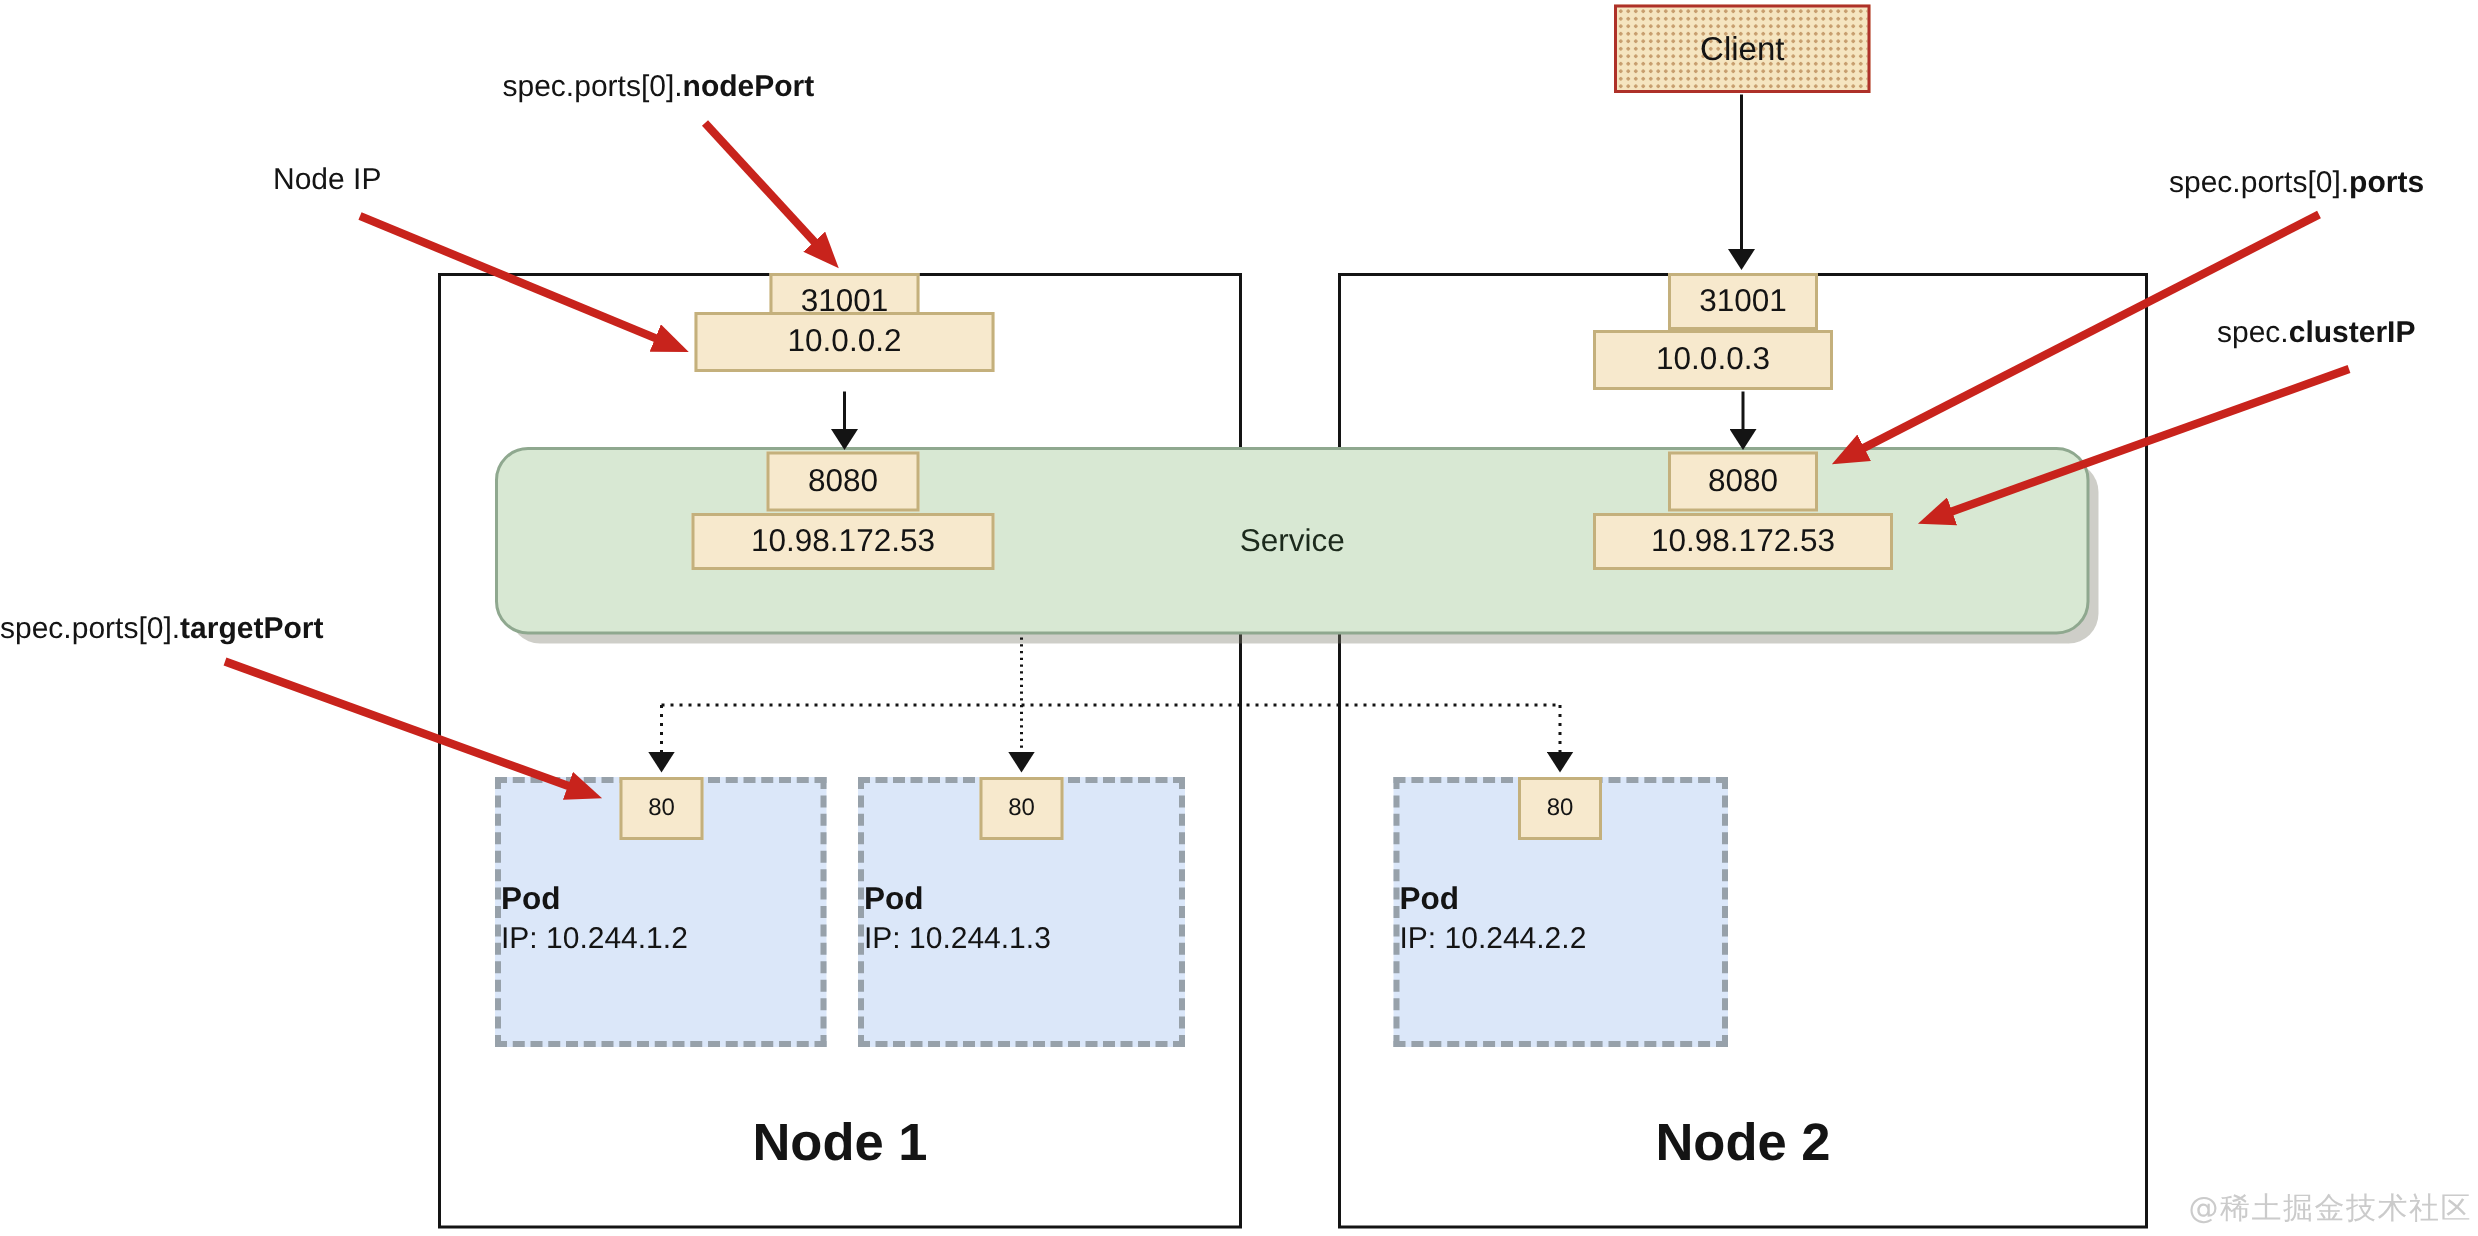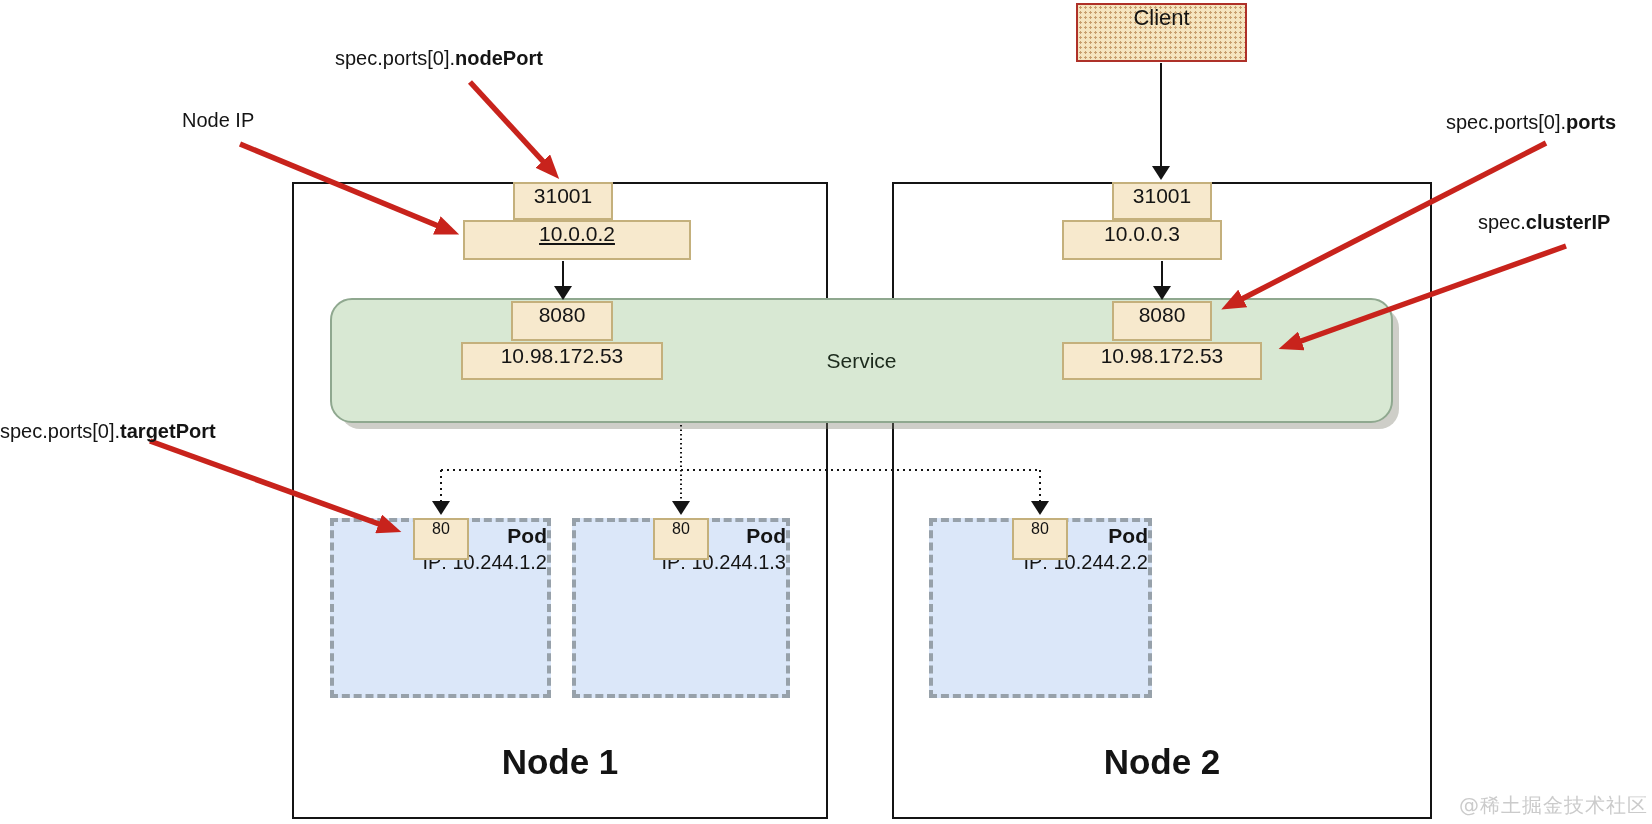--- a/index.html
+++ b/index.html
@@ -11,26 +11,26 @@
   html,body{margin:0;padding:0;background:#fff;}
   body{font-family:"Liberation Sans","DejaVu Sans",sans-serif;color:#141414;}
   #stage{position:relative;width:1652px;height:824px;background:#fff;overflow:hidden;}
 
   .abs{position:absolute;box-sizing:border-box;}
   .node{border:2px solid var(--black);background:#fff;z-index:1;}
   .service-bar{background:var(--green-fill);border:2px solid var(--green-border);
      border-radius:22px;z-index:2;box-shadow:8px 8px 0 -2px rgba(125,125,110,.38);}
   .service-label{z-index:3;font-size:21px;text-align:center;color:#1c2a1c;}
   .tanbox{background:var(--tan-fill);border:2px solid var(--tan-border);z-index:4;
-     display:flex;align-items:flex-start;justify-content:center;font-size:21px;}
+     display:flex;align-items:center;justify-content:center;font-size:21px;}
   .client{background-color:#f5e5c0;
      background-image:radial-gradient(#c79e6e 1px,transparent 1.1px);background-size:5px 5px;
      border:2px solid var(--client-border);z-index:4;font-size:22px;}
   .pod{background:var(--pod-fill);border:4px dashed var(--pod-border);z-index:2;
-     display:flex;flex-direction:column;align-items:flex-end;}
+     display:flex;flex-direction:column;align-items:flex-start;padding-top:64px;}
   .pod-title{font-weight:bold;font-size:21px;line-height:27px;}
   .pod-ip{font-size:20px;line-height:27px;}
   .podport{font-size:16px;z-index:4;}
   .node-label{z-index:3;font-weight:bold;font-size:35px;text-align:center;}
   .note{z-index:7;font-size:20px;text-align:left;white-space:nowrap;}
   .watermark{z-index:7;font-size:20px;text-align:right;color:var(--watermark);
      font-family:"DejaVu Sans","Liberation Sans",sans-serif;letter-spacing:1px;}
   svg.wires{position:absolute;left:0;top:0;z-index:6;pointer-events:none;}
   .blk{stroke:var(--black);stroke-width:2;fill:none;}
   .dot{stroke:var(--black);stroke-width:2;fill:none;stroke-dasharray:2 4;}
@@ -48,21 +48,21 @@
   <div class="abs service-bar" style="left:330px;top:298px;width:1063px;height:125px;"></div>
   <div class="abs service-label" style="left:330px;top:349px;width:1063px;">Service</div>
 
   <div class="abs tanbox client" style="left:1076px;top:3px;width:171px;height:59px;">
     <span>Client</span>
   </div>
 
   <div class="abs tanbox" style="left:513px;top:182px;width:100px;height:38px;">
     <span>31001</span>
   </div>
-  <div class="abs tanbox" style="left:463px;top:220px;width:228px;height:40px;text-decoration:underline;">
+  <div class="abs tanbox" style="left:463px;top:208px;width:200px;height:40px;">
     <span>10.0.0.2</span>
   </div>
   <div class="abs tanbox" style="left:511px;top:301px;width:102px;height:40px;">
     <span>8080</span>
   </div>
   <div class="abs tanbox" style="left:461px;top:342px;width:202px;height:38px;">
     <span>10.98.172.53</span>
   </div>
 
   <div class="abs tanbox" style="left:1112px;top:182px;width:100px;height:38px;">
@@ -109,21 +109,21 @@
   </div>
   <div class="abs note" style="left:182px;top:109px;width:120px;">
     <span>Node IP</span>
   </div>
   <div class="abs note" style="left:1446px;top:111px;width:206px;">
     <span>spec.ports[0].</span><b>ports</b>
   </div>
   <div class="abs note" style="left:1478px;top:211px;width:174px;">
     <span>spec.</span><b>clusterIP</b>
   </div>
-  <div class="abs note" style="left:0px;top:420px;width:262px;">
+  <div class="abs note" style="left:0px;top:408px;width:262px;">
     <span>spec.ports[0].</span><b>targetPort</b>
   </div>
 
   <div class="abs watermark" style="left:1398px;top:792px;width:250px;">@稀土掘金技术社区</div>
 
   <svg class="wires" width="1652" height="824" viewBox="0 0 1652 824">
     <defs>
       <marker id="ab" markerWidth="7" markerHeight="9" refX="1" refY="4.5" orient="auto">
         <path d="M0,0 L7,4.5 L0,9 Z" fill="#141414"></path>
       </marker>

